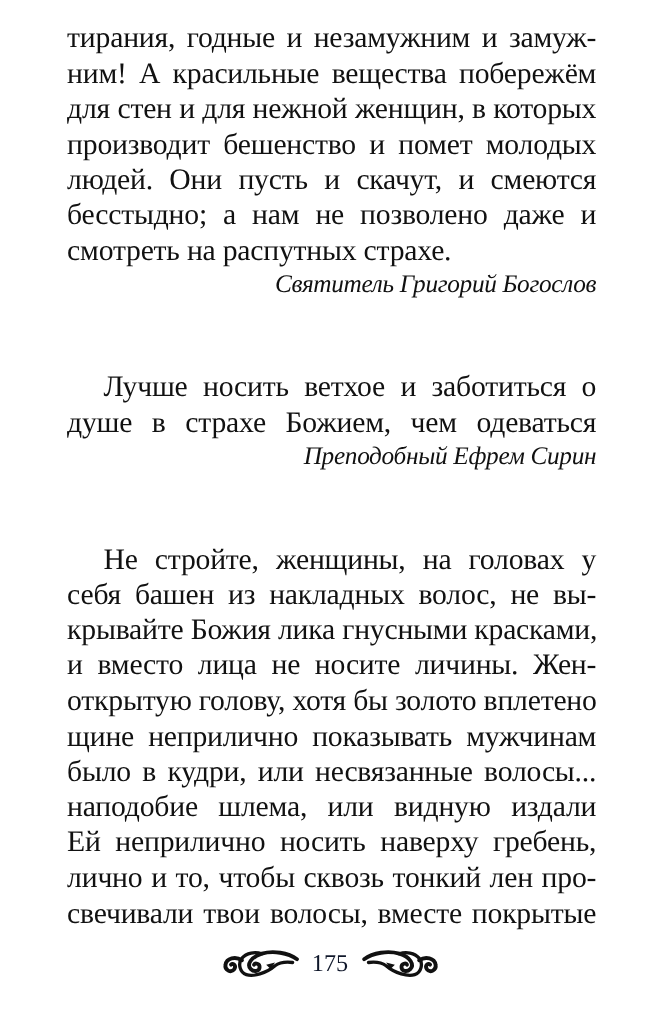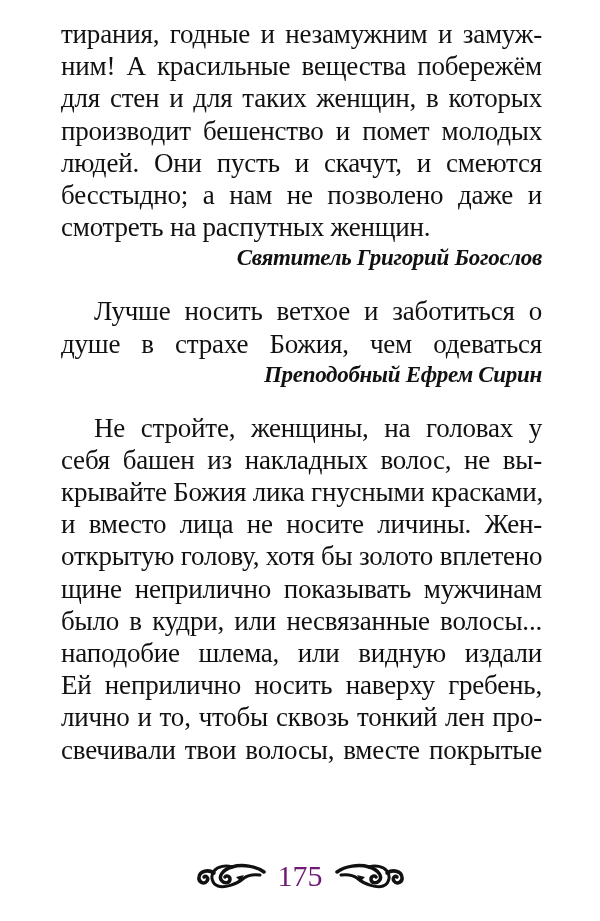--- a/index.html
+++ b/index.html
@@ -28,75 +28,75 @@
     white-space: nowrap;
     text-align: justify;
     text-align-last: justify;
     letter-spacing: -0.2px;
   }
   .line.last {
     text-align-last: left;
   }
   .line.indent {
     padding-left: 33px;
+    margin-top: 40px;
   }
   .attribution {
     font-style: italic;
     font-size: 23px;
     line-height: 30px;
     height: 30px;
     text-align: right;
     white-space: nowrap;
     letter-spacing: -0.3px;
-    font-weight: bold;
   }
   .gap {
     height: 22px;
   }
   .footer {
     position: absolute;
     left: 0;
     top: 856px;
     width: 600px;
     height: 40px;
     display: flex;
     align-items: center;
     justify-content: center;
     gap: 12px;
   }
   .page-number {
-    font-size: 30px;
-    color: #701a75;
+    font-size: 22px;
+    color: #0f172a;
     letter-spacing: 0px;
   }
   .ornament svg {
     display: block;
   }
 </style>
 </head>
 <body>
 
 <div class="page">
 
   <div>
     <div class="line">тирания, годные и незамужним и замуж-</div>
     <div class="line">ним! А красильные вещества побережём</div>
-    <div class="line">для стен и для таких женщин, в которых</div>
+    <div class="line">для стен и для нежной женщин, в которых</div>
     <div class="line">производит бешенство и помет молодых</div>
     <div class="line">людей. Они пусть и скачут, и смеются</div>
     <div class="line">бесстыдно; а нам не позволено даже и</div>
-    <div class="line last">смотреть на распутных женщин.</div>
+    <div class="line last">смотреть на распутных страхе.</div>
     <div class="attribution">Святитель Григорий Богослов</div>
   </div>
 
   <div class="gap"></div>
 
   <div>
     <div class="line indent">Лучше носить ветхое и заботиться о</div>
-    <div class="line">душе в страхе Божия, чем одеваться</div>
+    <div class="line">душе в страхе Божием, чем одеваться</div>
     <div class="attribution">Преподобный Ефрем Сирин</div>
   </div>
 
   <div class="gap"></div>
 
   <div>
     <div class="line indent">Не стройте, женщины, на головах у</div>
     <div class="line">себя башен из накладных волос, не вы-</div>
     <div class="line">крывайте Божия лика гнусными красками,</div>
     <div class="line">и вместо лица не носите личины. Жен-</div>

